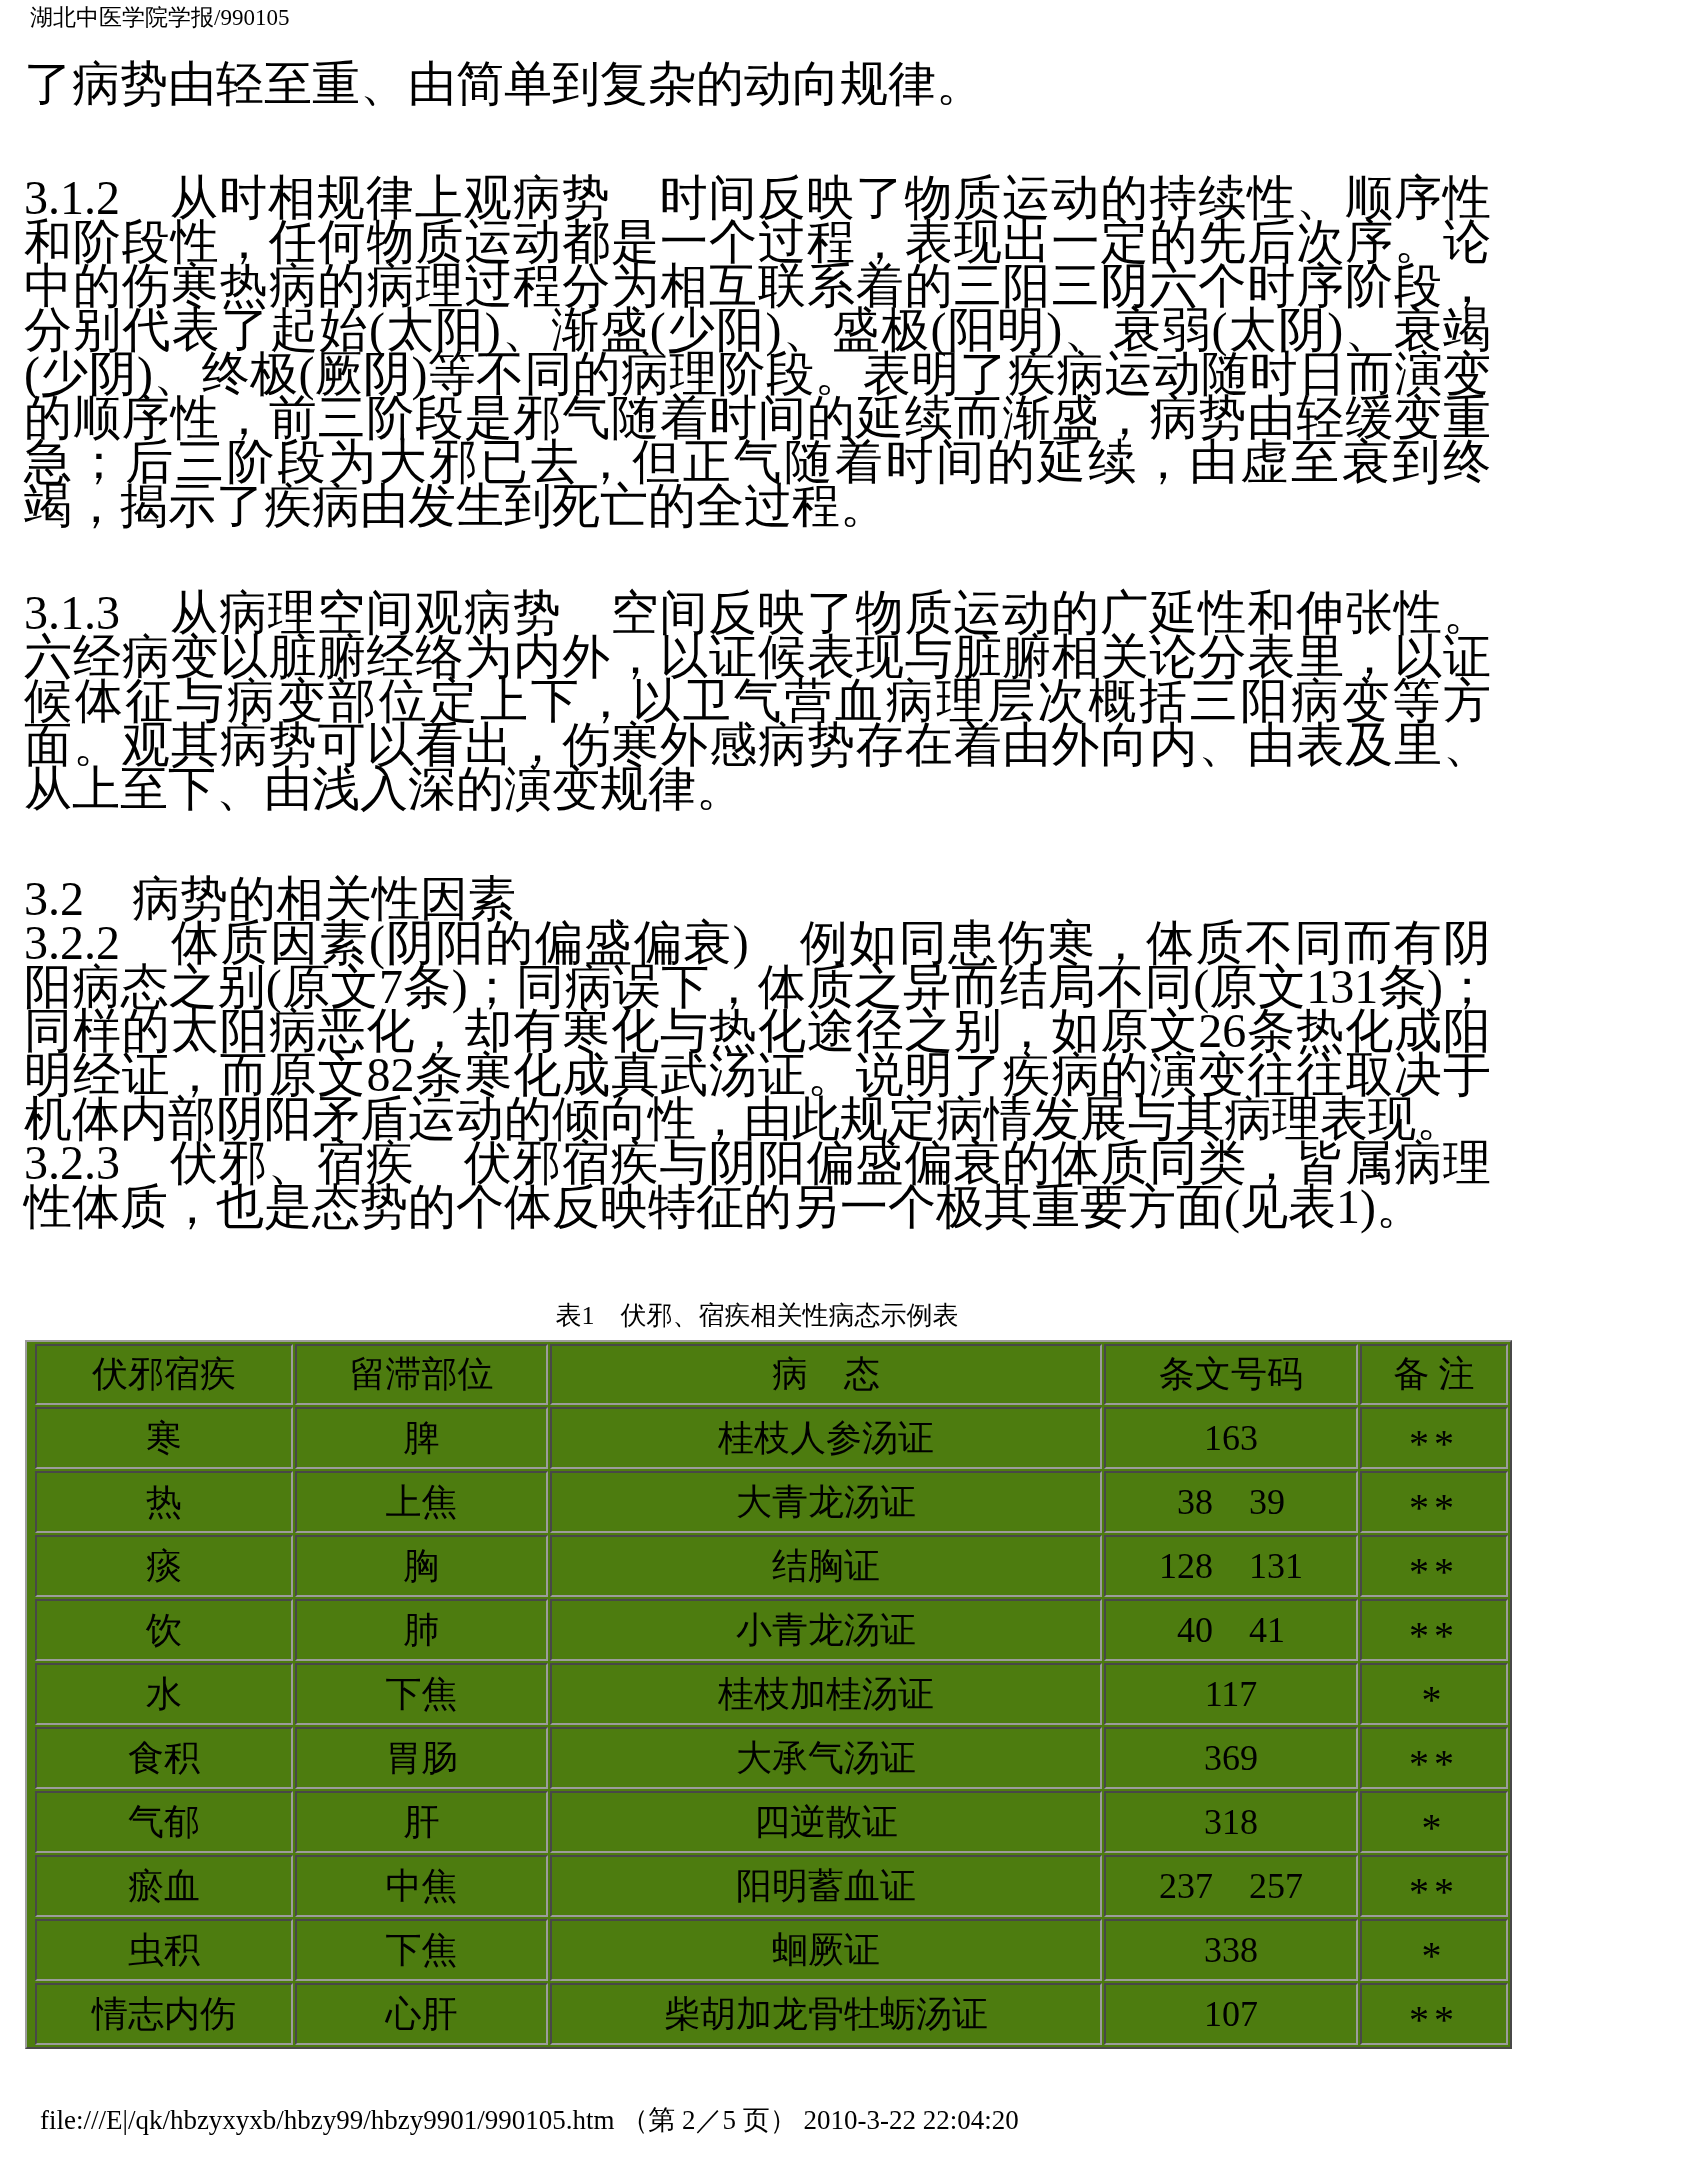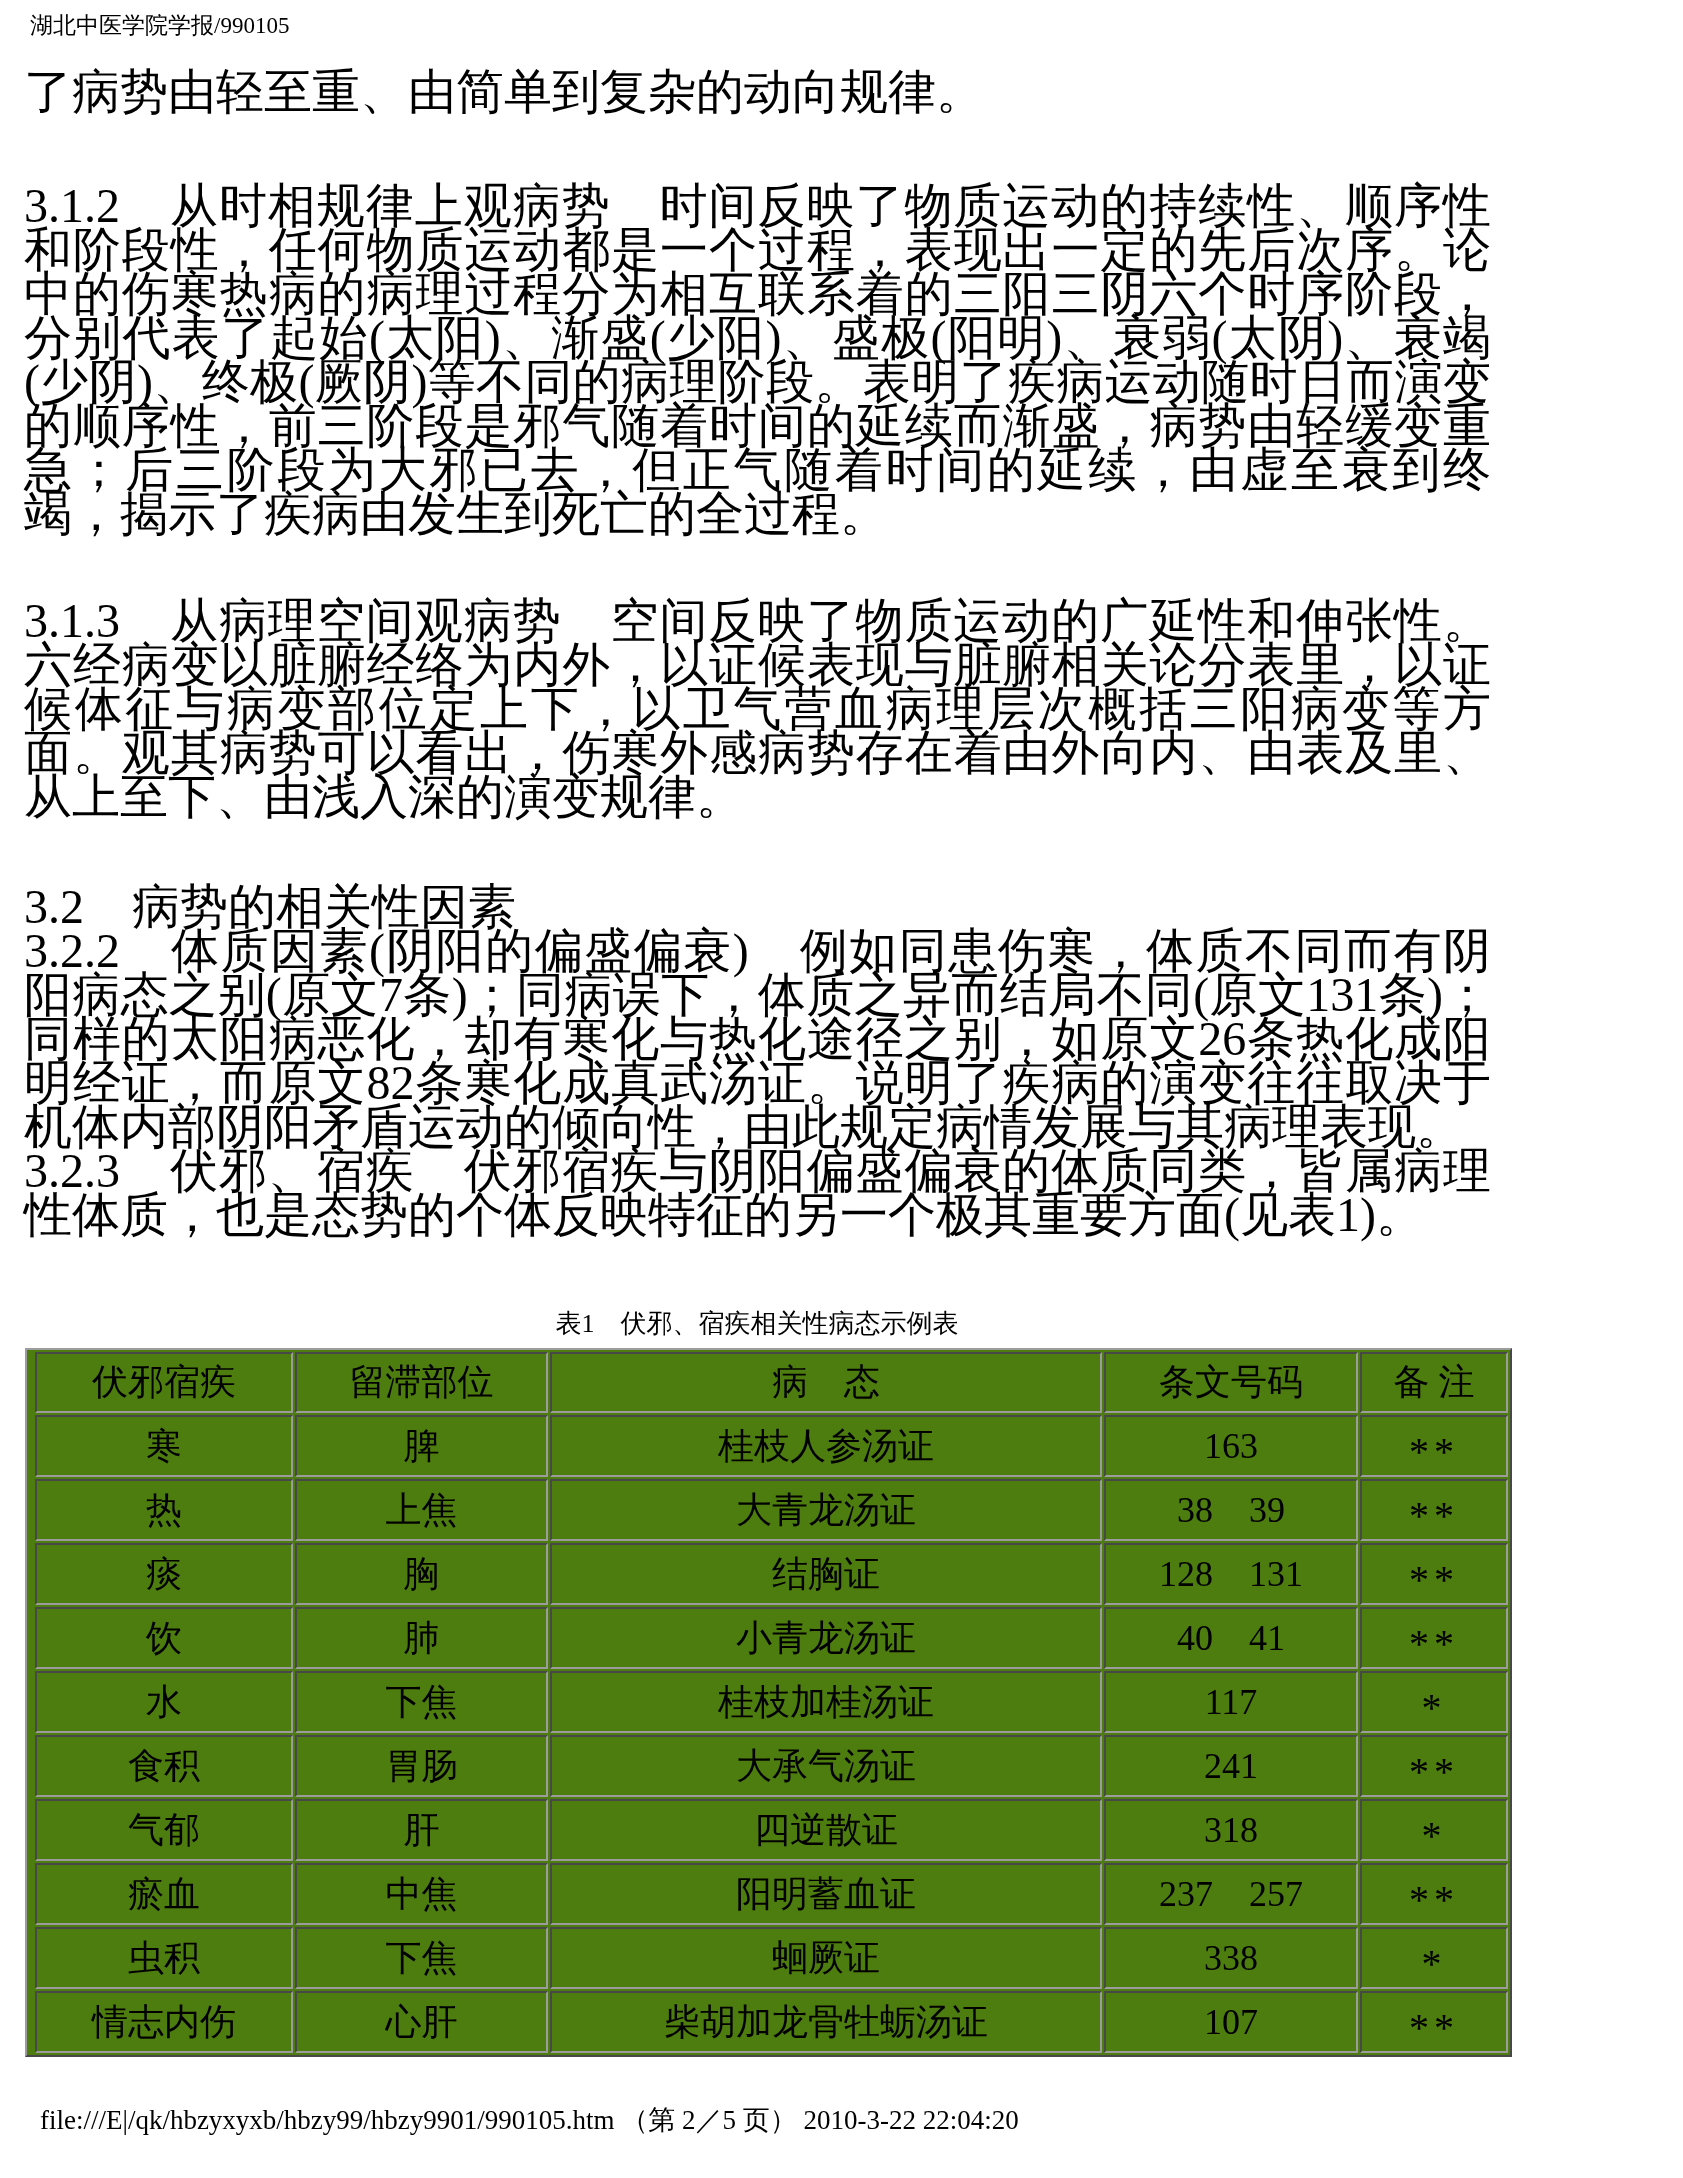--- a/index.html
+++ b/index.html
@@ -13,21 +13,21 @@
     position: relative;
     color: #000000;
     font-family: "Liberation Serif", "DejaVu Serif", serif;
     overflow: hidden;
   }
   .content {
     padding-left: 24px;
     width: 1467px;
   }
   .doc-header {
-    margin: 12px 0 0 30px;
+    margin: 4px 0 0 30px;
     font-size: 23px;
     line-height: 28px;
   }
   .body-par {
     font-size: 48px;
     line-height: 44px;
     text-align: justify;
     text-justify: inter-ideograph;
     margin: 0;
   }
@@ -146,21 +146,21 @@
           <td>水</td>
           <td>下焦</td>
           <td>桂枝加桂汤证</td>
           <td>117</td>
           <td class="stars">*</td>
         </tr>
         <tr class="datarow">
           <td>食积</td>
           <td>胃肠</td>
           <td>大承气汤证</td>
-          <td>241</td>
+          <td>369</td>
           <td class="stars">**</td>
         </tr>
         <tr class="datarow">
           <td>气郁</td>
           <td>肝</td>
           <td>四逆散证</td>
           <td>318</td>
           <td class="stars">*</td>
         </tr>
         <tr class="datarow">

